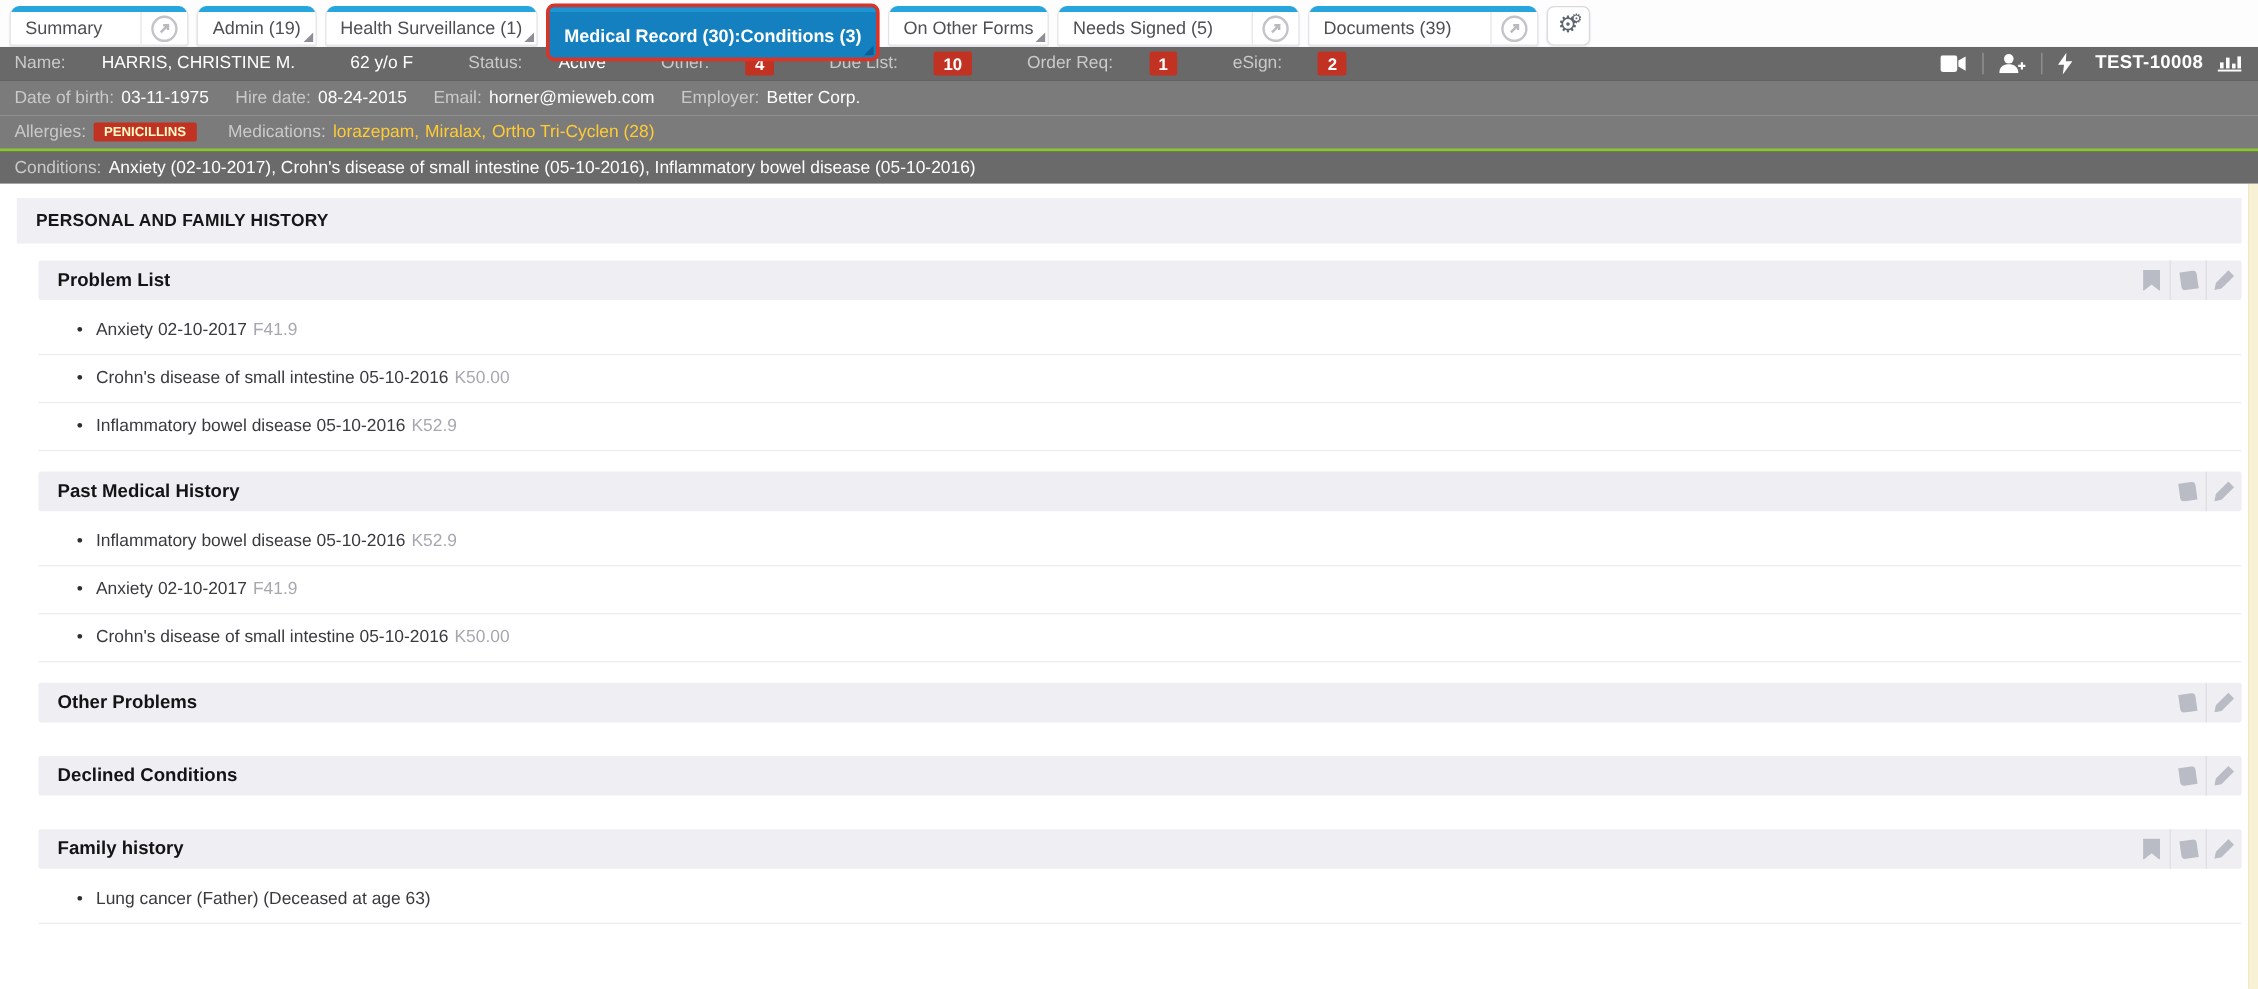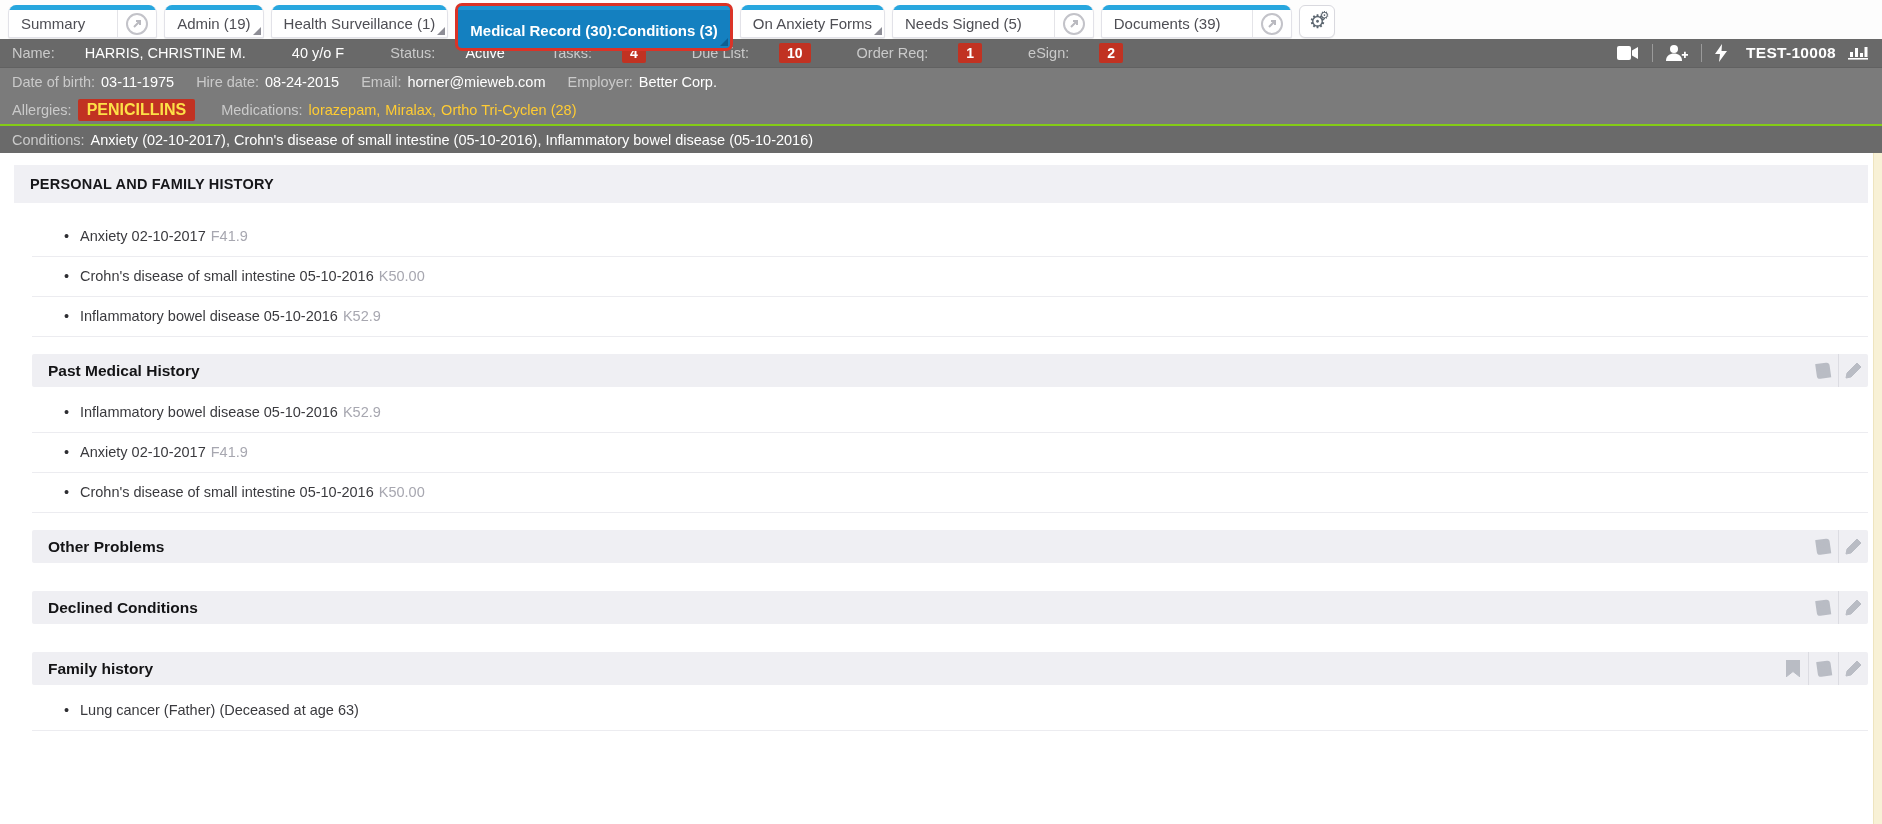--- a/index.html
+++ b/index.html
@@ -38,22 +38,22 @@
   .phead { width:100%; }
   .phead-row { display:flex; align-items:center; padding:0 12px; font-size:14.5px; color:#fff; }
   .row1 { height:29px; background:#696969; border-bottom:1px solid #616161;gap:24px; }
   .row2 { height:28px; background:#7b7b7b;align-items:center; }
   .row3 { height:28px; background:#7b7b7b; }
   .row4 { height:29px; background:#6a6a6a; border-top:2px solid #84cc16; }
   .lbl { color:#cacaca; margin-right:6px; }
   .val { color:#fff; margin-right:22px; }
   .badge { background:#c13222; color:#fff; font-weight:bold; padding:2px 8px;
            border-radius:2px; margin-right:22px; font-size:14px; }
-  .allergy-badge { background:#c13222; color:#fde047; font-weight:bold; padding:2px 9px;
-                   border-radius:2px; margin-right:26px; font-size:16px; }
+  .allergy-badge { background:#c13222; color:#fef9c3; font-weight:bold; padding:2px 9px;
+                   border-radius:2px; margin-right:26px; font-size:11px; }
   .med { color:#ffcc33; margin-right:5px; cursor:pointer; }
   .row1-right { margin-left:auto; display:flex; align-items:center; gap:0; }
   .hicon { display:flex; align-items:center; justify-content:center; padding:0 13px; }
   .hsep { width:1px; height:18px; background:#9a9a9a; }
   .chart-id { font-weight:bold; font-size:15.5px; margin:0 10px 0 6px; letter-spacing:.3px; }
   .hicon svg { fill:#fff; }
 
   
   .main { padding:12px 14px 0 14px; position:relative; }
   .page-band { background:#f0f0f4; height:38px; display:flex; align-items:center;
@@ -95,21 +95,21 @@
   <div class="tab fold">
     <span class="tab-label">Admin (19)</span>
   </div>
   <div class="tab fold">
     <span class="tab-label">Health Surveillance (1)</span>
   </div>
   <div class="tab fold active">
     <span class="tab-label">Medical Record (30):Conditions (3)</span>
   </div>
   <div class="tab fold">
-    <span class="tab-label">On Anxiety Forms</span>
+    <span class="tab-label">On Other Forms</span>
   </div>
   <div class="tab">
     <span class="tab-label">Needs Signed (5)</span>
     <span class="tab-ext">
       <span class="ext-circle">
         <svg viewBox="0 0 10 10" fill="none" stroke-width="2">
             <path d="M2 8 L8 2 M4 2 H8 V6"></path>
           </svg>
       </span>
     </span>
@@ -128,24 +128,24 @@
     <span class="gear-big">⚙</span>
     <span class="gear-small">⚙</span>
   </div>
 </div>
 
 <div class="phead">
 
   <div class="phead-row row1">
     <span class="lbl">Name:</span>
     <span class="val">HARRIS, CHRISTINE M.</span>
-    <span class="val">40 y/o F</span>
+    <span class="val">62 y/o F</span>
     <span class="lbl">Status:</span>
     <span class="val">Active</span>
-    <span class="lbl">Tasks:</span>
+    <span class="lbl">Other:</span>
     <span class="badge">4</span>
     <span class="lbl">Due List:</span>
     <span class="badge">10</span>
     <span class="lbl">Order Req:</span>
     <span class="badge">1</span>
     <span class="lbl">eSign:</span>
     <span class="badge">2</span>
     <span class="row1-right">
       <span class="hicon">
         <svg width="22" height="14" viewBox="0 0 22 14">
@@ -208,20 +208,41 @@
 
 <div class="main">
 
   <div class="page-band">
     <span class="page-title">PERSONAL AND FAMILY HISTORY</span>
   </div>
 
   <div class="sections">
 
     <div class="section">
+      <div class="sec-band">
+        <span class="sec-title">Problem List</span>
+        <span class="sec-icons">
+          <span class="sec-icon">
+            <svg width="14" height="17" viewBox="0 0 14 17">
+                <path d="M0 0 H14 V17 L7 11.5 L0 17 Z"></path>
+              </svg>
+          </span>
+          <span class="sec-icon">
+            <svg width="18" height="17" viewBox="0 0 18 17" fill="none" stroke-width="1.6">
+                <path d="M3 2 H13 C14.5 2 15.5 3 15.5 4.5 V15.5 H5.5 C4 15.5 3 14.5 3 13 Z" transform="rotate(-8 9 9)"></path>
+                <path d="M6 5.5 H12 M6 8.5 H12" transform="rotate(-8 9 9)"></path>
+              </svg>
+          </span>
+          <span class="sec-icon">
+            <svg width="17" height="17" viewBox="0 0 17 17">
+                <path d="M12 1 L16 5 L6 15 L1 16 L2 11 Z"></path>
+              </svg>
+          </span>
+        </span>
+      </div>
       <ul class="sec-list">
         <li><span>Anxiety 02-10-2017</span><span class="icd">F41.9</span></li>
         <li><span>Crohn's disease of small intestine 05-10-2016</span><span class="icd">K50.00</span></li>
         <li><span>Inflammatory bowel disease 05-10-2016</span><span class="icd">K52.9</span></li>
       </ul>
     </div>
 
     <div class="section">
       <div class="sec-band">
         <span class="sec-title">Past Medical History</span>

